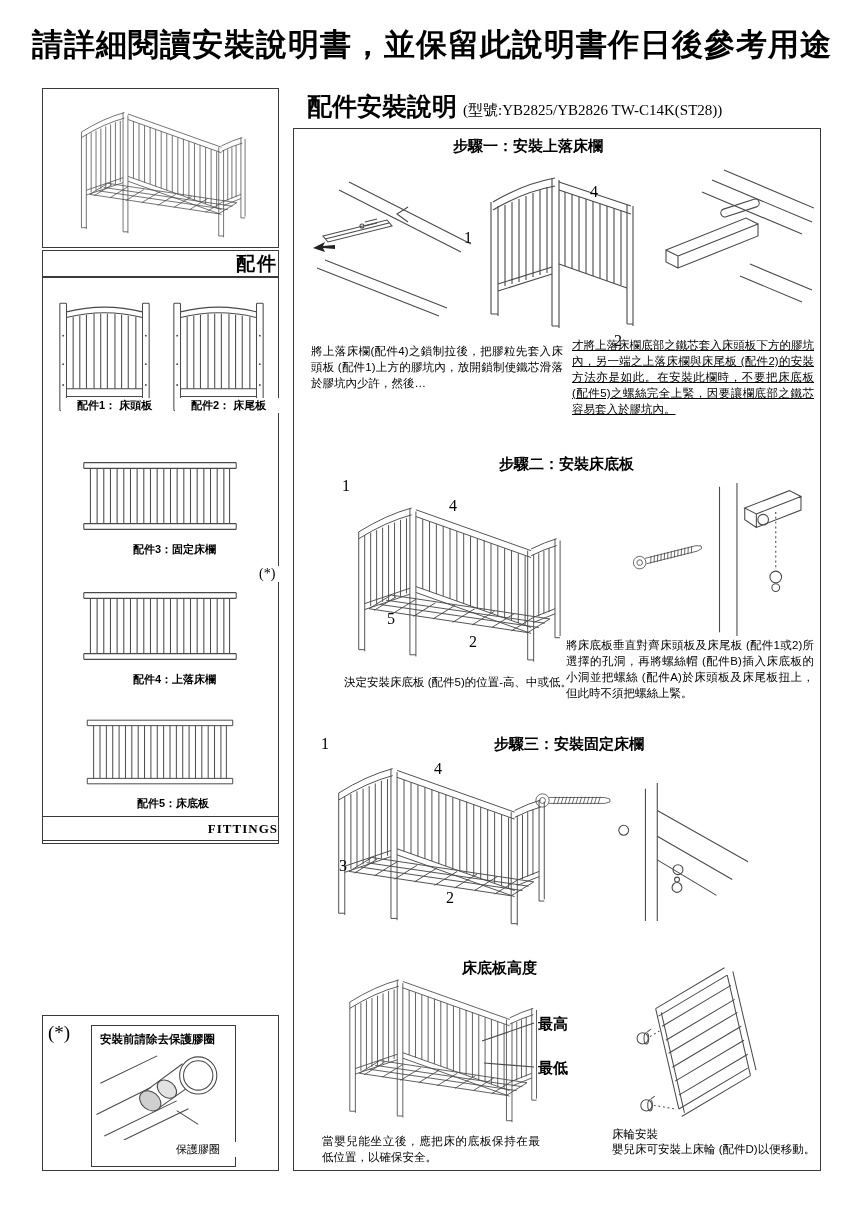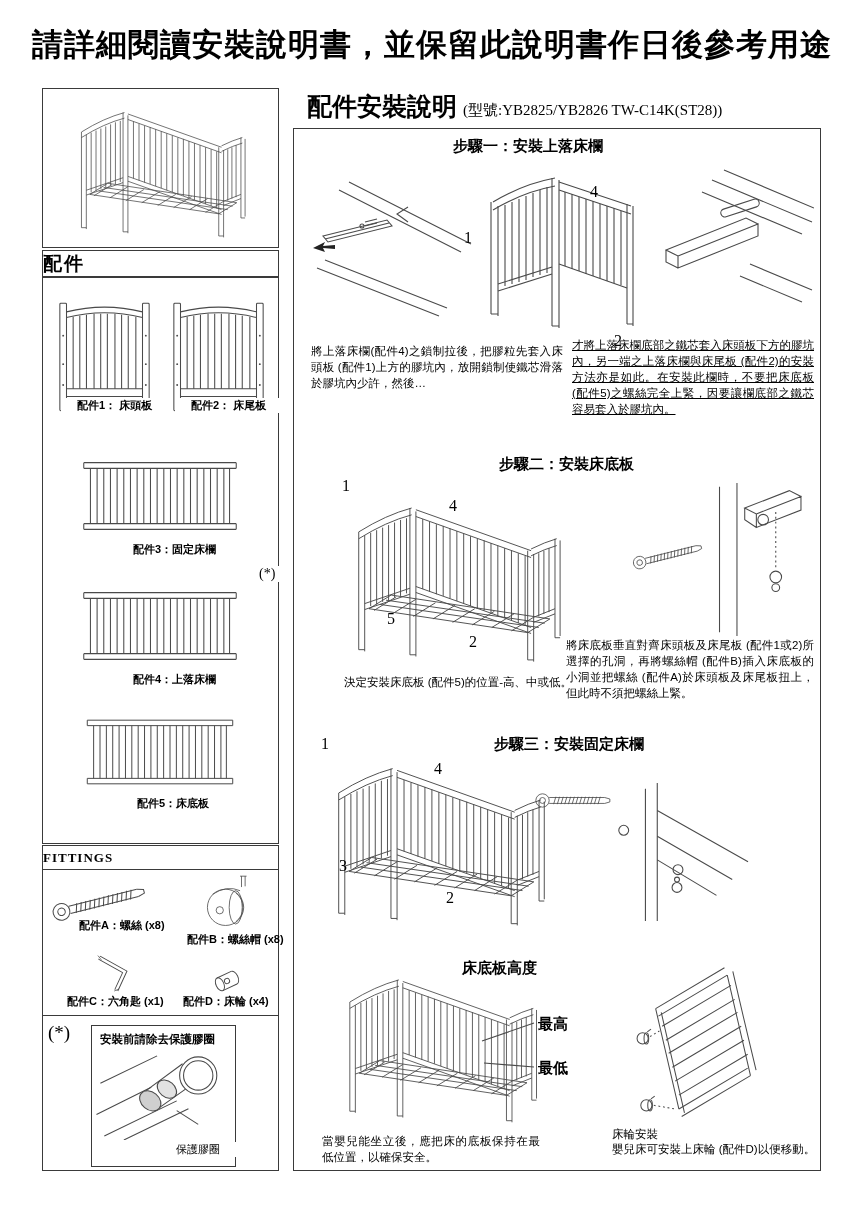--- a/index.html
+++ b/index.html
@@ -4,21 +4,21 @@
 <style>
   html,body{margin:0;padding:0;background:#fff;}
   #page{position:relative;width:864px;height:1202px;background:#fff;overflow:hidden;
         font-family:"Liberation Sans","DejaVu Sans",sans-serif;color:#000;}
   .abs{position:absolute;}
   .box{position:absolute;border:1px solid #3a3a3a;background:#fff;}
   .main-title{position:absolute;left:0;top:24px;width:864px;text-align:center;
               font-size:31px;font-weight:bold;letter-spacing:1px;white-space:nowrap;}
   .section-title{position:absolute;left:307px;top:90px;font-size:25px;font-weight:bold;white-space:nowrap;}
   .model{font-family:"Liberation Serif","DejaVu Serif",serif;font-size:15px;font-weight:normal;margin-left:6px;}
-  .hdr-center{display:flex;align-items:center;justify-content:flex-start;}
+  .hdr-center{display:flex;align-items:center;justify-content:flex-end;}
   .parts-hdr{font-size:19px;font-weight:bold;letter-spacing:2px;}
   .fit-hdr{font-family:"Liberation Serif","DejaVu Serif",serif;font-size:13px;font-weight:bold;letter-spacing:1px;}
   .plabel{position:absolute;font-size:11px;font-weight:bold;white-space:nowrap;background:#fff;padding:0 16px;}
   .flabel{position:absolute;font-size:11px;font-weight:bold;white-space:nowrap;}
   .ast{font-family:"Liberation Serif","DejaVu Serif",serif;}
   .step-title{position:absolute;font-size:15px;font-weight:bold;white-space:nowrap;}
   .body-txt{position:absolute;font-size:11.5px;line-height:16px;text-align:justify;}
   .callout{position:absolute;font-family:"Liberation Serif","DejaVu Serif",serif;font-size:16px;}
   .small-title{position:absolute;font-size:12px;font-weight:bold;white-space:nowrap;}
   svg{display:block;}
@@ -150,53 +150,24 @@
       </div>
 
       <div class="abs" style="left:36px;top:434px;width:162px;height:100px;">
         <svg width="162" height="80" viewBox="0 0 170 88">
             <use href="#sym-rail"></use>
           </svg>
         <div class="plabel" style="left:42px;top:84px;">配件5：床底板</div>
       </div>
     </div>
 
-    <div class="box hdr-center" style="left:0;top:757px;width:235px;height:23px;">
+    <div class="box hdr-center" style="left:0;top:728px;width:235px;height:23px;">
       <span class="fit-hdr">FITTINGS</span>
     </div>
 
-    <div class="box" style="left:0;top:781px;width:235px;height:145px;">
-      <div class="abs" style="left:6px;top:8px;">
-        <svg width="112" height="46" viewBox="0 0 120 44">
-            <use href="#sym-screw"></use>
-          </svg>
-      </div>
-      <div class="flabel" style="left:36px;top:48px;">配件A：螺絲 (x8)</div>
-
-      <div class="abs" style="left:152px;top:4px;">
-        <svg width="64" height="58" viewBox="0 0 80 80">
-            <use href="#sym-caster"></use>
-          </svg>
-      </div>
-      <div class="flabel" style="left:144px;top:62px;">配件B：螺絲帽 (x8)</div>
-
-      <div class="abs" style="left:48px;top:82px;">
-        <svg width="52" height="44" viewBox="0 0 70 62">
-            <use href="#sym-allen"></use>
-          </svg>
-      </div>
-      <div class="flabel" style="left:24px;top:124px;">配件C：六角匙 (x1)</div>
-
-      <div class="abs" style="left:168px;top:98px;">
-        <svg width="32" height="26" viewBox="0 0 36 30">
-            <use href="#sym-barrel"></use>
-          </svg>
-      </div>
-      <div class="flabel" style="left:140px;top:124px;">配件D：床輪 (x4)</div>
-    </div>
 
     <div class="abs" style="left:0;top:927px;width:235px;height:154px;border-top:1px solid #3a3a3a;border-left:1px solid #3a3a3a;border-right:1px solid #3a3a3a;border-bottom:1px solid #3a3a3a;">
       <div class="abs ast" style="left:5px;top:6px;font-size:19px;">(*)</div>
       <div class="box" style="left:48px;top:9px;width:143px;height:140px;">
         <div class="small-title" style="left:8px;top:6px;font-size:11.5px;">安裝前請除去保護膠圈</div>
         <svg width="138" height="90" viewBox="0 0 140 92" style="position:absolute;left:2px;top:24px;" class="lineart">
           <path d="M6 34 L64 6 M2 66 L58 38 M10 88 L84 52 M30 92 L96 60" stroke="#4a4a4a" fill="none"></path>
           <circle cx="106" cy="26" r="19" stroke="#4a4a4a" fill="#fff"></circle>
           <circle cx="106" cy="26" r="15" stroke="#4a4a4a" fill="#fff"></circle>
           <path d="M90 14 L52 42 M93 40 L62 62" stroke="#4a4a4a" fill="none"></path>

